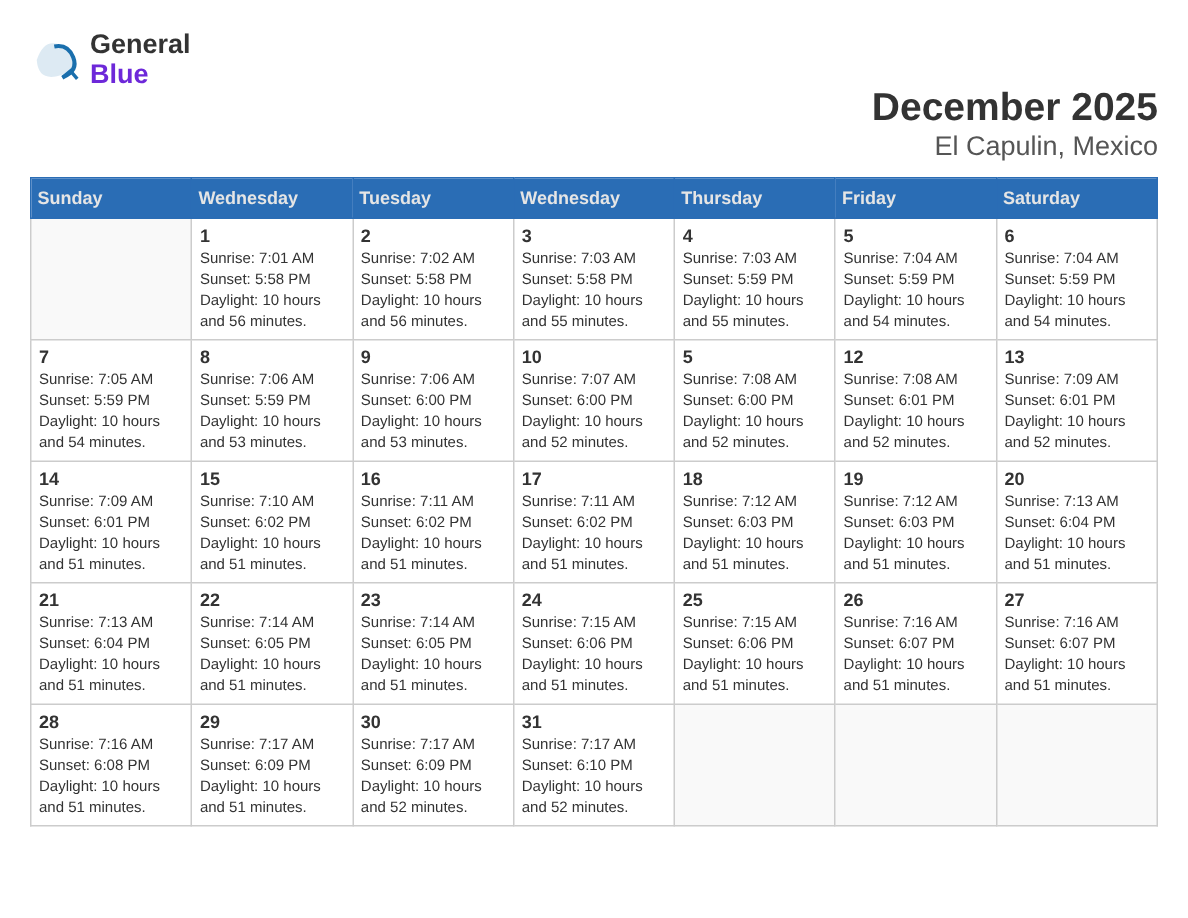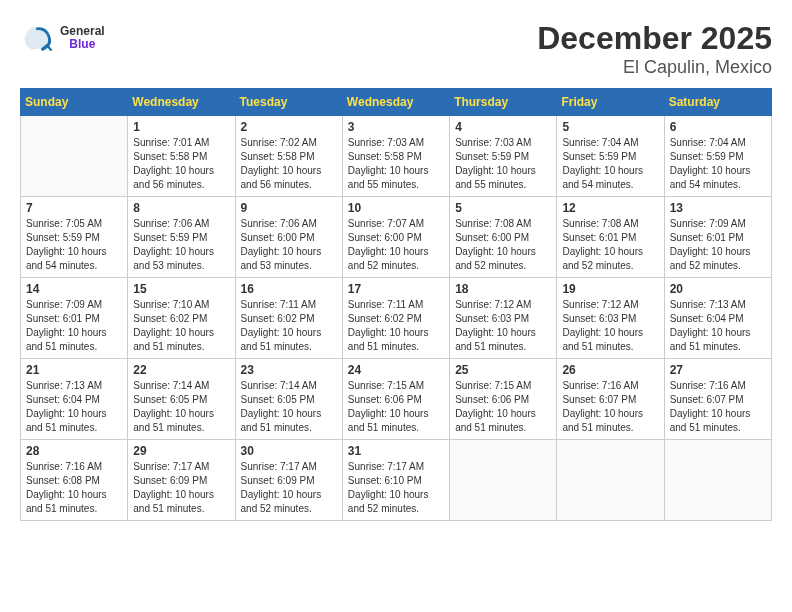--- a/index.html
+++ b/index.html
@@ -15,51 +15,51 @@
       justify-content: space-between;
       align-items: flex-start;
       margin-bottom: 10px;
     }
     .logo {
       display: flex;
       align-items: center;
       gap: 4px;
     }
     .logo-text {
-      font-size: 12px;
+      font-size: 18px;
       font-weight: bold;
       color: #333;
       line-height: 1.1;
-      text-align: center;
     }
     .logo-blue { color: #6d28d9; }
     .logo-icon {
       width: 36px;
       height: 36px;
     }
     .title-area {
       text-align: right;
     }
     .month-title {
-      font-size: 32px;
+      font-size: 26px;
       font-weight: bold;
       color: #333;
+      margin-top: 36px;
     }
     .location-title {
       font-size: 18px;
       color: #555;
     }
     table {
       width: 100%;
       border-collapse: collapse;
       font-size: 11px;
     }
     th {
       background-color: #2a6db5;
-      color: #fde047;
+      color: #e5e5e5;
       padding: 6px 4px;
       text-align: left;
       font-size: 12px;
       border: 1px solid #2a6db5;
     }
     td {
       border: 1px solid #ccc;
       vertical-align: top;
       padding: 4px 5px;
       height: 80px;

